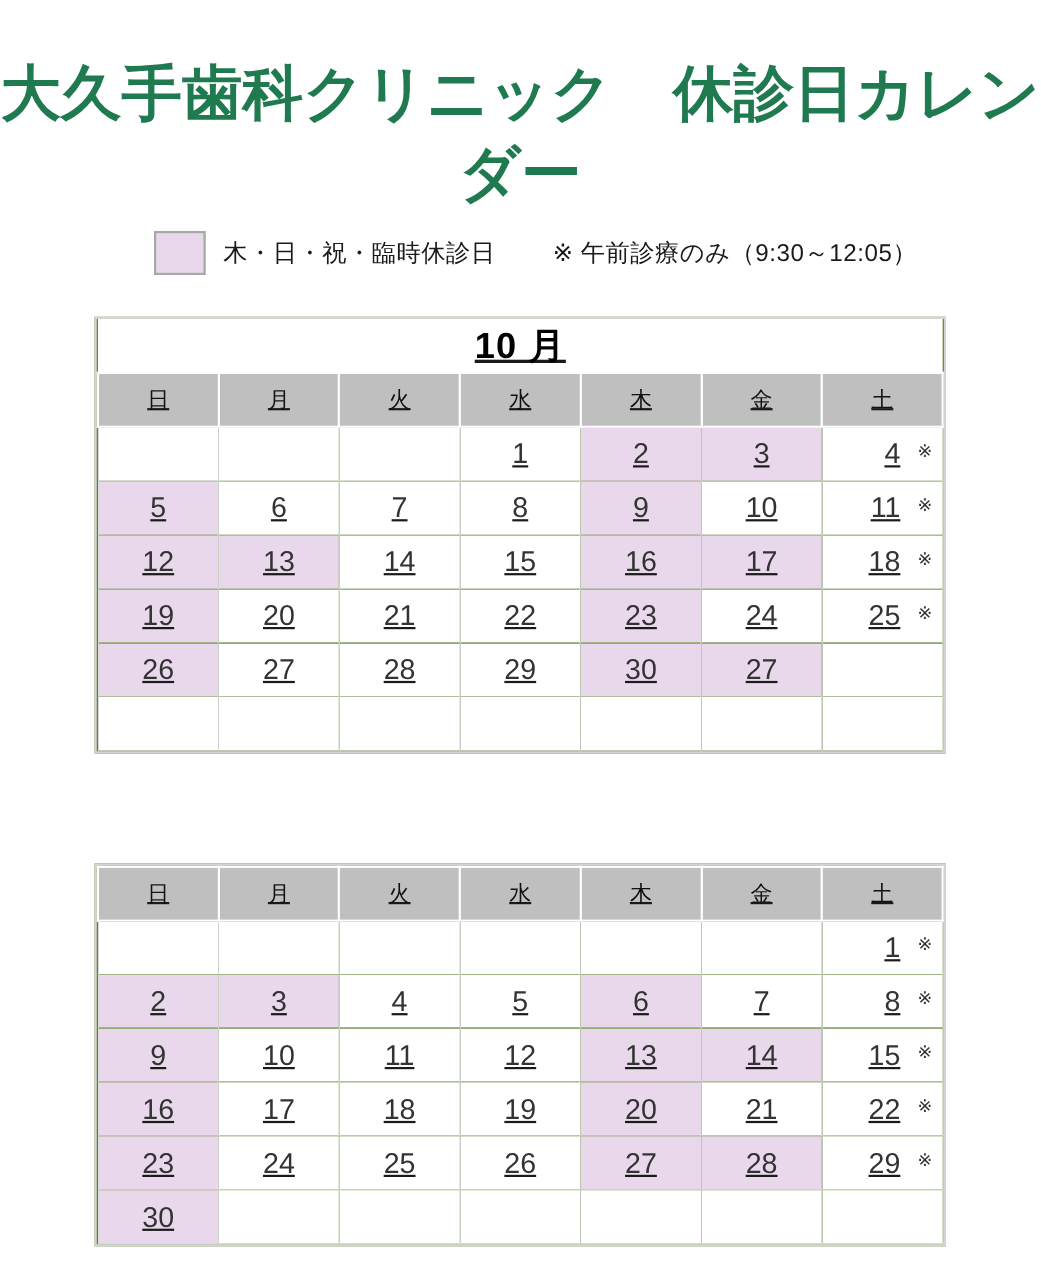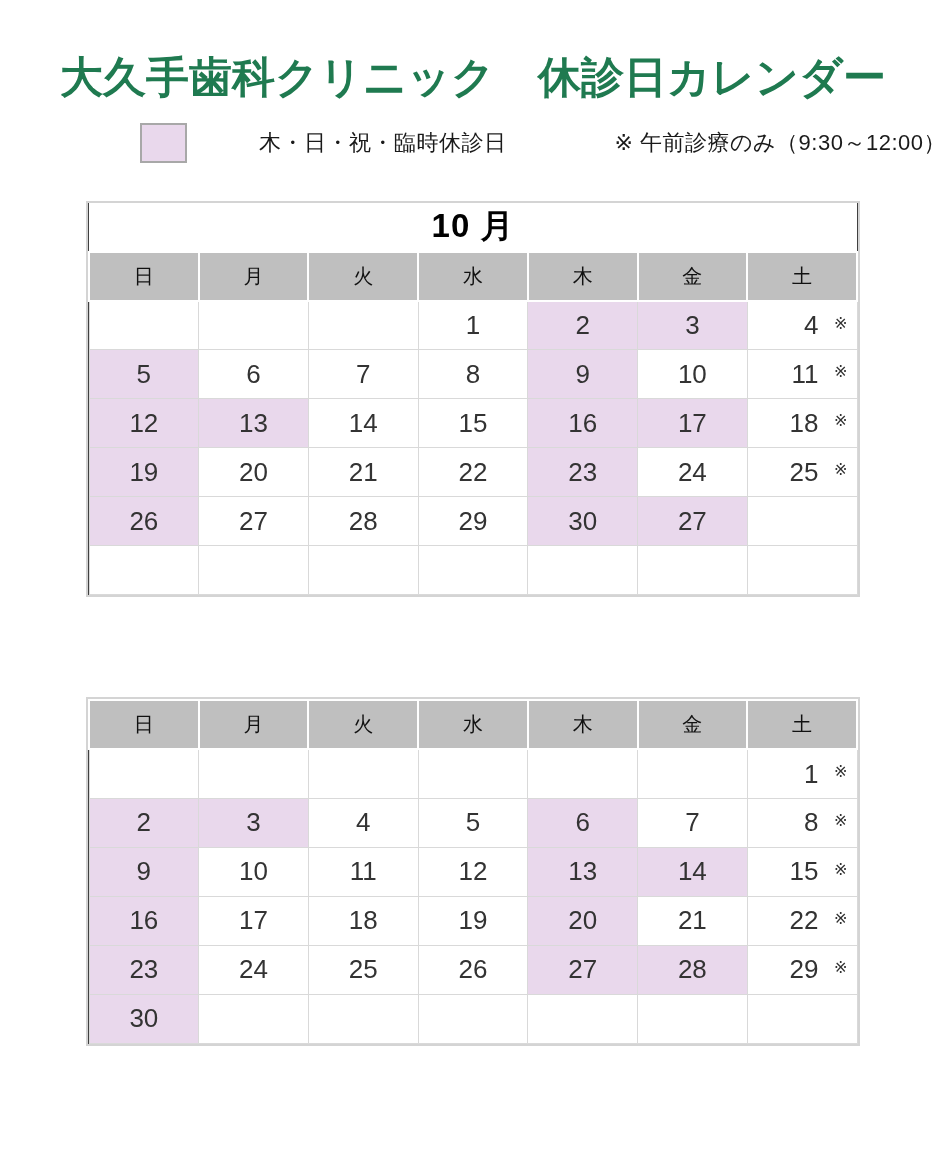--- a/index.html
+++ b/index.html
@@ -19,54 +19,54 @@
   }
   .page {
     width: 946px;
     min-height: 1166px;
     background: #fff;
     overflow: hidden;
   }
   .page-title {
     margin: 50px 0 0 0;
     text-align: center;
-    font-size: 43px;
+    font-size: 55px;
     font-weight: 800;
     letter-spacing: 0px;
     color: var(--green);
     line-height: 1.3;
   }
   .legend {
     margin: 16px 0 0 140px;
     display: flex;
     align-items: center;
     height: 42px;
     font-size: 22px;
-    justify-content: space-between;
   }
   .legend .swatch {
     width: 47px;
     height: 40px;
     background: var(--lav);
     border: 2px solid #a8a8a8;
     flex: 0 0 auto;
   }
   .legend .legend-label {
     margin-left: 16px;
     letter-spacing: 0.5px;
   }
   .legend .legend-note {
     margin-left: 52px;
     letter-spacing: 0.5px;
   }
   .table-frame {
     width: 774px;
     margin-left: 86px;
     border: 2px solid var(--frame);
-    background: #404040;
+    background: #4d7c0f;
+    text-decoration: underline;
   }
   .table-frame.first { margin-top: 37px; }
   .table-frame.second { margin-top: 100px; }
   table.cal {
     width: 100%;
     border-collapse: collapse;
     table-layout: fixed;
   }
   .month-name {
     height: 49px;
@@ -116,21 +116,21 @@
 </head>
 <body>
 
 <div class="page">
 
   <h1 class="page-title">大久手歯科クリニック　休診日カレンダー</h1>
 
   <div class="legend">
     <span class="swatch"></span>
     <span class="legend-label">木・日・祝・臨時休診日</span>
-    <span class="legend-note">※ 午前診療のみ（9:30～12:00）</span>
+    <span class="legend-note">※ 午前診療のみ（9:30～12:05）</span>
   </div>
 
   <div class="table-frame first">
     <table class="cal">
       <thead>
         <tr>
           <th colspan="7" class="month-name">10 月</th>
         </tr>
         <tr class="weekday-row">
             <th>日</th>

